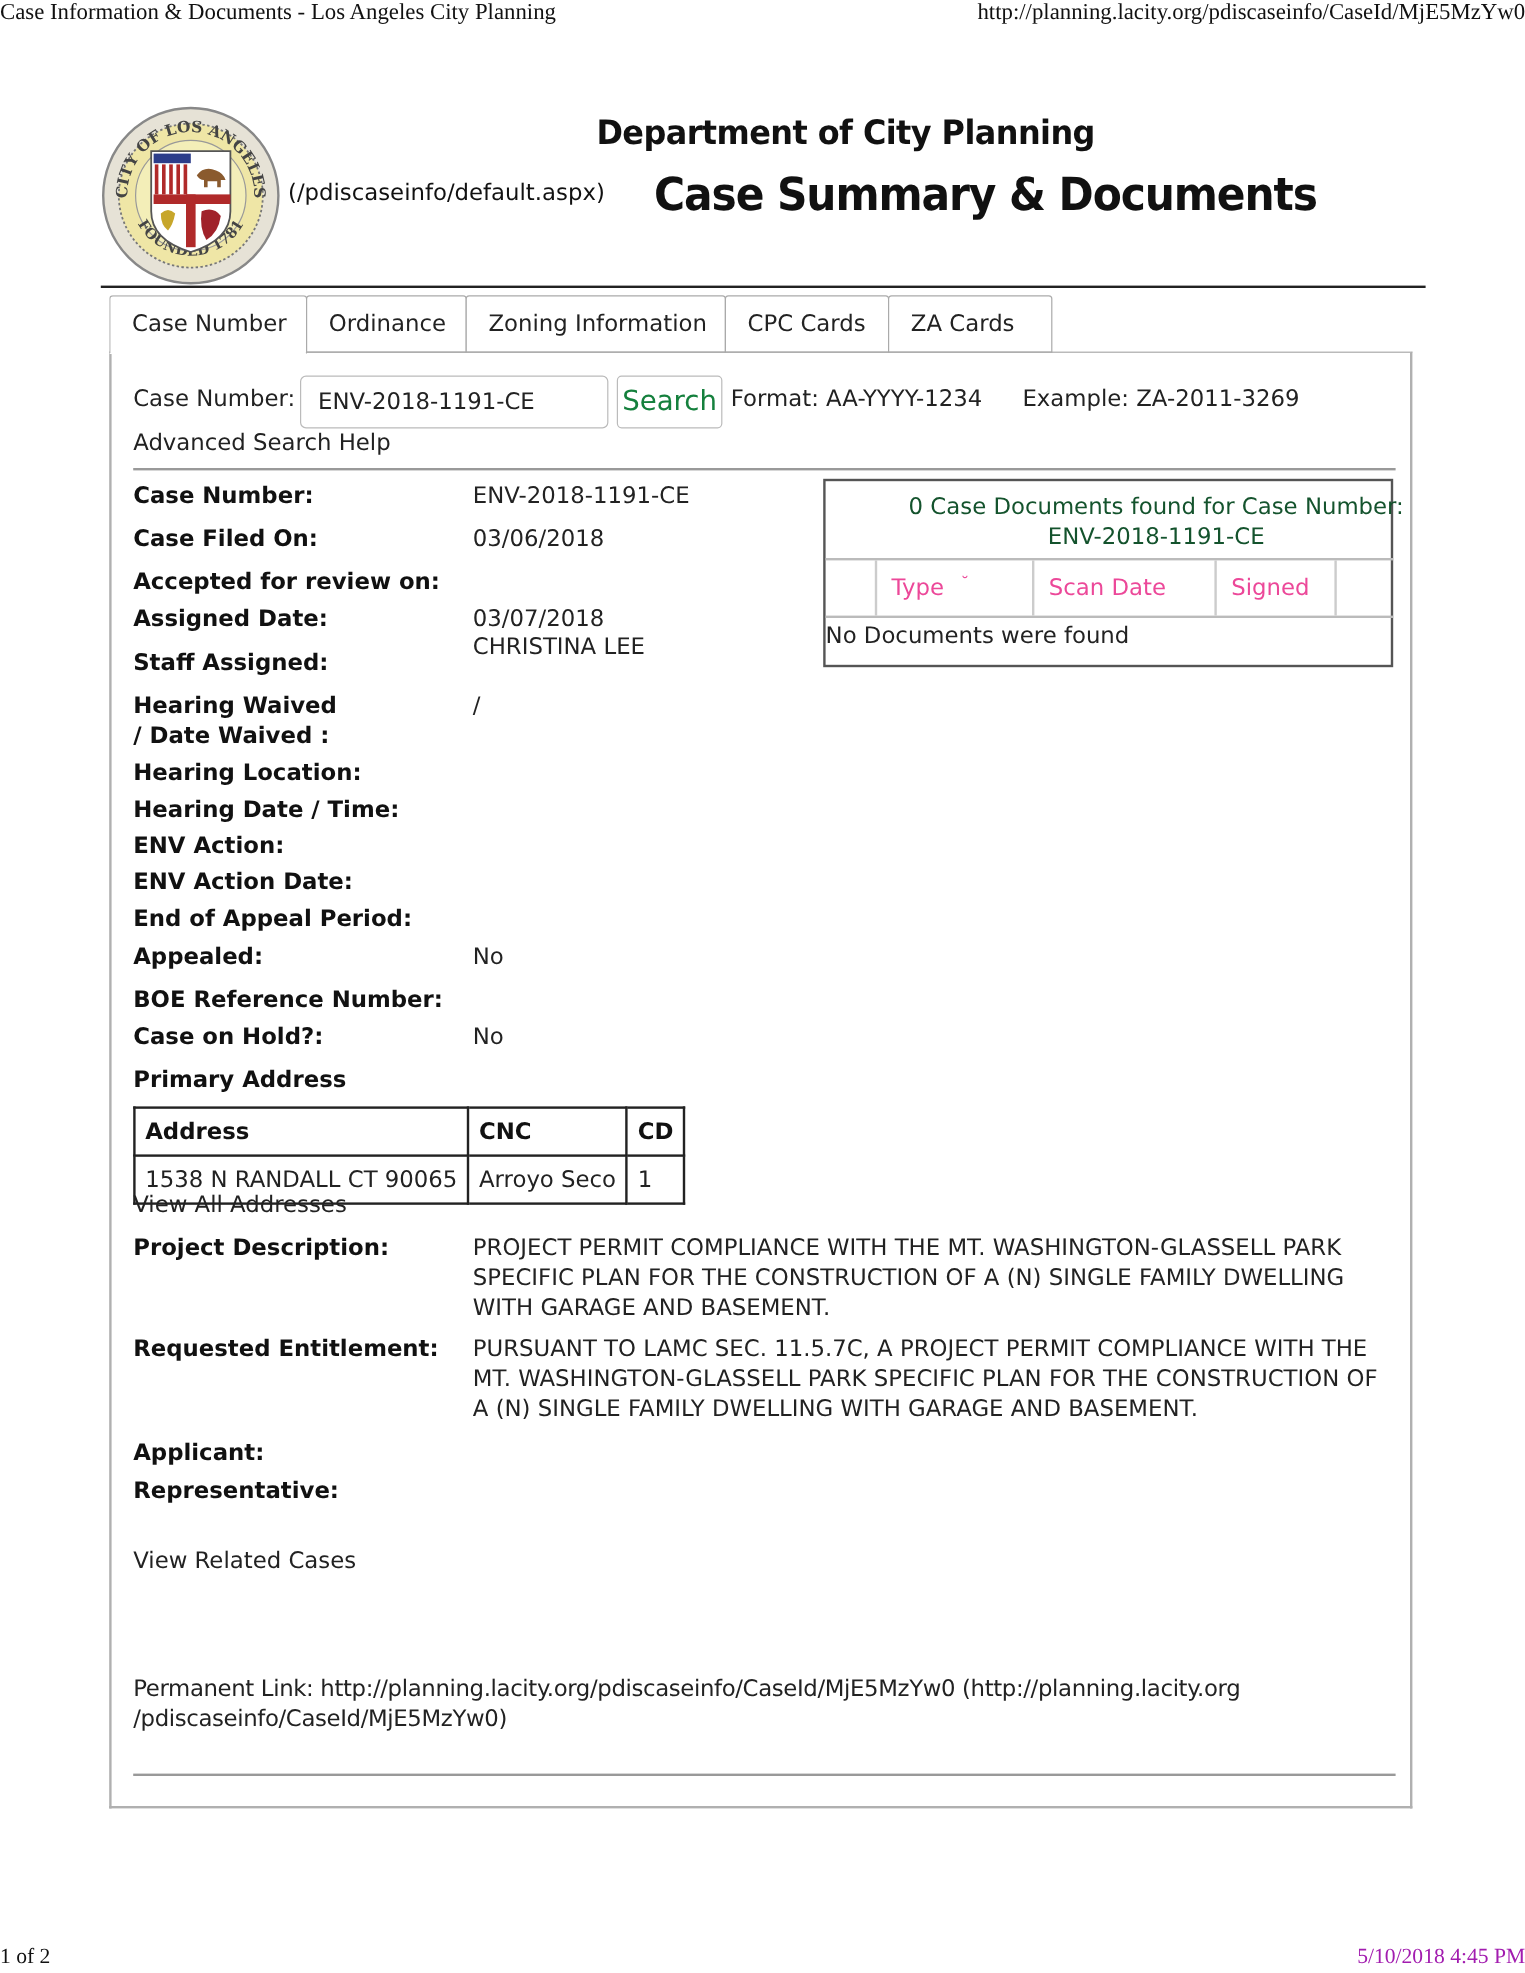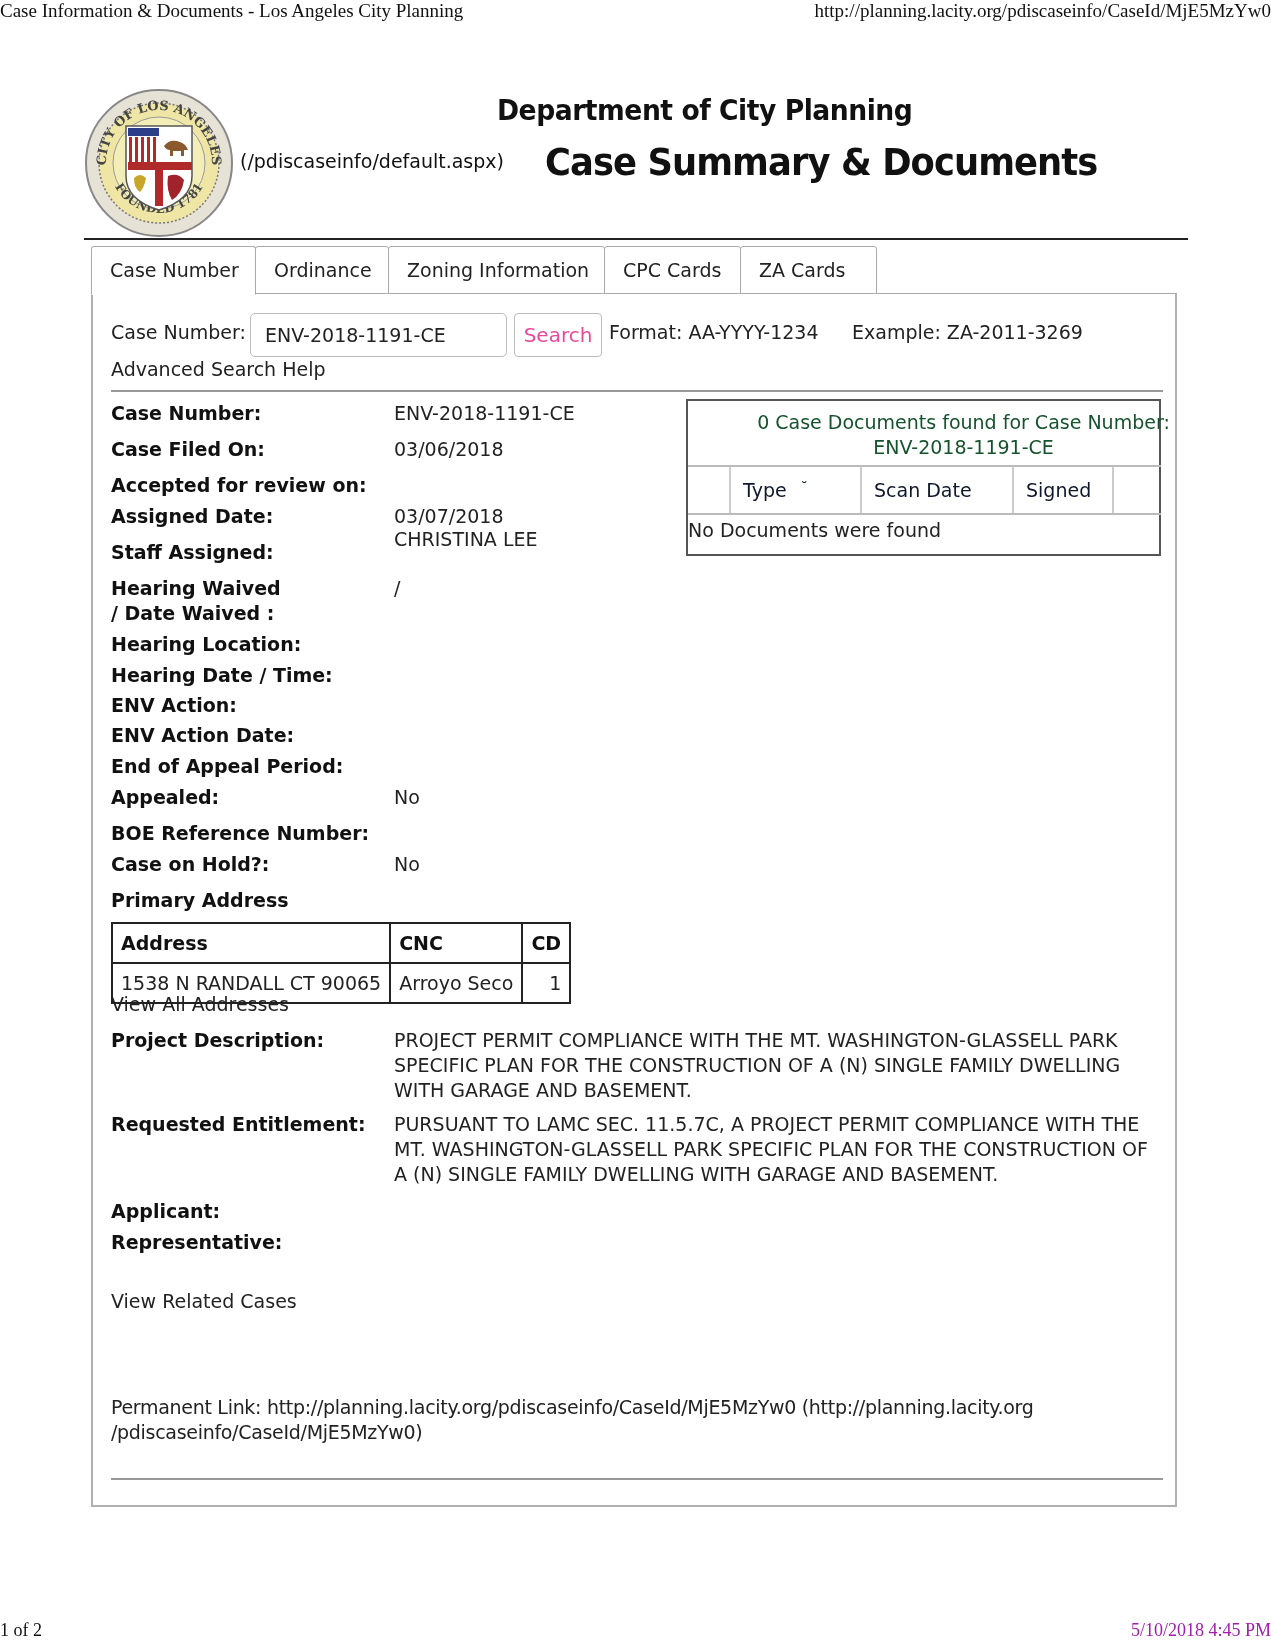--- a/index.html
+++ b/index.html
@@ -28,47 +28,47 @@
   .tab-c1 { width: 134px; }
   .tab-c2 { width: 217px; }
   .tab-c3 { width: 137px; }
   .tab-c4 { width: 137px; }
 
   .panel { position: absolute; left: 91px; top: 293px; width: 1086px; height: 1214px; border: 2px solid #b0b0b0; border-top: 1px solid #aaa; }
 
   
   .search-label { position: absolute; left: 111px; top: 321px; font-size: 19px; color: #222; white-space: nowrap; }
   .search-input { position: absolute; left: 250px; top: 313px; width: 257px; height: 44px; border: 1px solid #bbb; border-radius: 5px; font-family: "DejaVu Sans", sans-serif; font-size: 19px; padding: 0 14px; color: #222; background: #fff; }
-  .search-button { position: absolute; left: 514px; top: 313px; width: 88px; height: 44px; border: 1px solid #bbb; border-radius: 4px; background: #fff; font-family: "DejaVu Sans", sans-serif; font-size: 20px; color: #ec4899; }
+  .search-button { position: absolute; left: 514px; top: 313px; width: 88px; height: 44px; border: 1px solid #bbb; border-radius: 4px; background: #fff; font-family: "DejaVu Sans", sans-serif; font-size: 23px; color: #15803d; }
   .format-text { position: absolute; left: 609px; top: 321px; font-size: 19px; color: #222; white-space: nowrap; }
   .example-text { position: absolute; left: 852px; top: 321px; font-size: 19px; color: #222; white-space: nowrap; }
   .advanced-link { position: absolute; left: 111px; top: 358px; font-size: 19px; color: #222; white-space: nowrap; }
   .search-rule { position: absolute; left: 111px; top: 390px; width: 1052px; height: 2px; background: #999; }
 
   
   .field-label { position: absolute; left: 111px; font-weight: bold; font-size: 19px; color: #111; white-space: nowrap; line-height: 25px; }
   .field-value { position: absolute; left: 394px; font-size: 19px; color: #222; white-space: nowrap; line-height: 25px; }
 
   
   .docs-box { position: absolute; left: 686px; top: 399px; width: 475px; height: 157px; border: 2px solid #555; }
   .docs-caption { position: absolute; left: 0; top: 9px; width: 100%; text-align: center; font-size: 19px; line-height: 25px; color: #14532d; margin-left: 40px; }
   .docs-header-row { position: absolute; left: 0; top: 64px; width: 473px; height: 50px; border-top: 2px solid #bbb; border-bottom: 2px solid #bbb; }
-  .docs-col { position: absolute; top: 0; height: 46px; border-right: 2px solid #ccc; font-size: 19px; color: #0f172a; padding: 12px 0 0 12px; white-space: nowrap; }
+  .docs-col { position: absolute; top: 0; height: 46px; border-right: 2px solid #ccc; font-size: 19px; color: #ec4899; padding: 12px 0 0 12px; white-space: nowrap; }
   .docs-col.c0 { left: 0; width: 43px; }
   .docs-col.c1 { left: 43px; width: 131px; }
   .docs-col.c2 { left: 174px; width: 152px; }
   .docs-col.c3 { left: 326px; width: 100px; }
   .docs-col.c4 { left: 439px; width: 34px; border-right: none; }
   .docs-empty { position: absolute; left: 0; top: 118px; font-size: 19px; color: #222; white-space: nowrap; }
 
   
   .addr-table { position: absolute; left: 111px; top: 922px; border-collapse: collapse; }
   .addr-table th, .addr-table td { border: 2px solid #222; font-size: 19px; padding: 0 8px; height: 40px; text-align: left; white-space: nowrap; }
   .addr-table th { font-weight: bold; }
-  .addr-table td { font-weight: normal; color: #222; text-align: right; }
+  .addr-table td { font-weight: normal; color: #222; }
 
   .link-text { position: absolute; left: 111px; font-size: 19px; color: #222; white-space: nowrap; }
   .perma { position: absolute; left: 111px; top: 1395px; font-size: 19px; color: #222; line-height: 25px; width: 960px; letter-spacing: -0.3px; }
   .bottom-rule { position: absolute; left: 111px; top: 1478px; width: 1052px; height: 2px; background: #999; }
 </style>
 </head>
 <body>
 
 <div class="print-header-left">Case Information &amp; Documents - Los Angeles City Planning</div>
 <div class="print-header-right">http://planning.lacity.org/pdiscaseinfo/CaseId/MjE5MzYw0</div>

